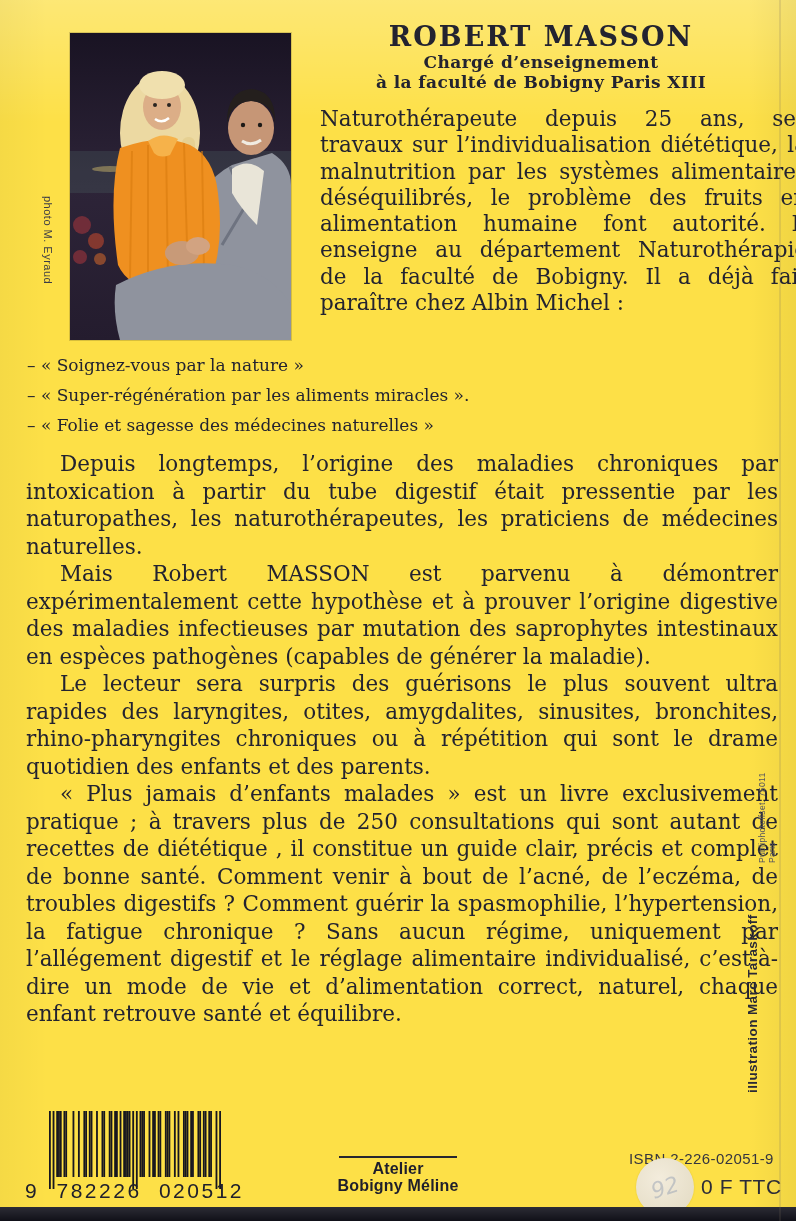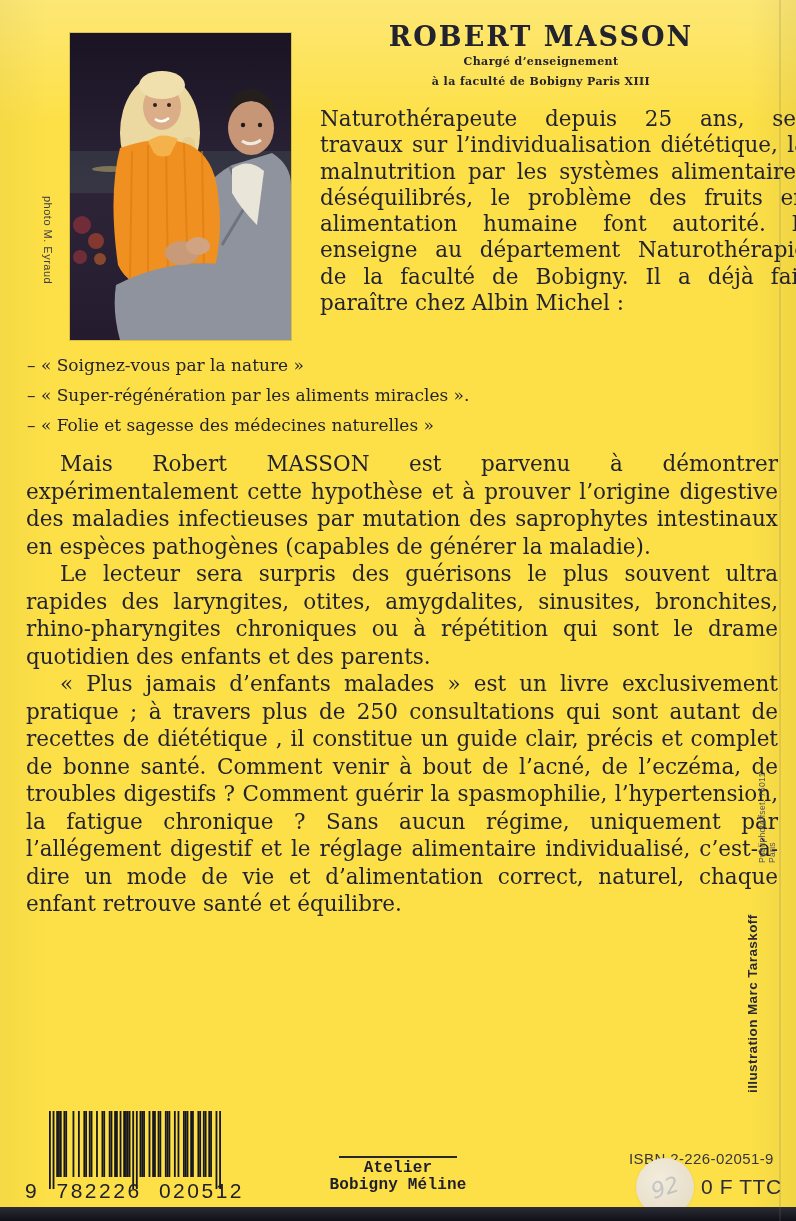--- a/index.html
+++ b/index.html
@@ -14,21 +14,21 @@
     background:
       linear-gradient(90deg, rgba(0,0,0,0.03), rgba(0,0,0,0) 6%, rgba(0,0,0,0) 94%, rgba(0,0,0,0.05)),
       linear-gradient(180deg, rgba(255,255,255,0.25), rgba(0,0,0,0) 10%);
   }
   .right-crease{position:absolute; left:779px; top:0; width:2px; height:1221px;
     background:rgba(120,110,95,0.18);}
 
   
   .header{position:absolute; left:300px; top:22px; width:482px; text-align:center;}
   .author{font-size:27px; font-weight:bold; letter-spacing:2px; line-height:30px;}
-  .subtitle{font-size:11px; font-weight:bold; line-height:20px; letter-spacing:.4px;}
+  .subtitle{font-size:17px; font-weight:bold; line-height:20px; letter-spacing:.4px;}
 
   
   .photo{position:absolute; left:70px; top:33px; width:221px; height:307px;
     box-shadow:0 0 0 1px rgba(0,0,0,0.15);}
   .photo svg{display:block;}
   .photo-credit{
     position:absolute; left:42px; top:196px; height:170px;
     writing-mode:vertical-rl;
     font-family:"Liberation Sans", sans-serif; font-size:11px; color:#3c3c46;
     letter-spacing:.5px;
@@ -63,21 +63,21 @@
   }
 
   
   .barcode{position:absolute; left:49px; top:1111px; width:172px; height:96px;}
   .barcode-digits{
     position:absolute; left:-24px; top:68px; width:230px;
     font-family:"Liberation Sans", sans-serif; font-size:21px; color:#20202c;
     letter-spacing:2.5px; word-spacing:9px; white-space:nowrap;
   }
   .publisher{position:absolute; left:318px; top:1156px; width:160px; text-align:center;
-    font-family:Liberation Mono, monospace; color:#1e1e2c;}
+    font-family:Liberation Sans, sans-serif; color:#1e1e2c;}
   .publisher-rule{width:118px; height:0; border-top:2px solid #26262f; margin:0 auto 2px auto;}
   .publisher-line{font-size:16px; line-height:17px; font-weight:600; letter-spacing:.2px;}
   .isbn{position:absolute; left:629px; top:1150px;
     font-family:"Liberation Sans", sans-serif; font-size:15px; color:#35353f;
     letter-spacing:.4px; white-space:nowrap;}
   .price{position:absolute; left:701px; top:1175px;
     font-family:"Liberation Sans", sans-serif; font-size:21px; color:#2c2c38;
     letter-spacing:.6px; white-space:nowrap;}
   .sticker{
     position:absolute; left:636px; top:1158px; width:58px; height:58px; border-radius:50%;
@@ -159,20 +159,21 @@
 
   <div class="intro">Naturothérapeute depuis 25 ans, ses travaux sur l’individualisation diététique, la malnutrition par les systèmes alimentaires déséquilibrés, le problème des fruits en alimentation humaine font autorité. Il enseigne au département Naturothérapie de la faculté de Bobigny. Il a déjà fait paraître chez Albin Michel :</div>
 
   <div class="books">
     <div>– « Soignez-vous par la nature »</div>
     <div>– « Super-régénération par les aliments miracles ».</div>
     <div>– « Folie et sagesse des médecines naturelles »</div>
   </div>
 
   <div class="body-text">
+    <p>Depuis longtemps, l’origine des maladies chroniques par intoxication à partir du tube digestif était pressentie par les naturopathes, les naturothérapeutes, les praticiens de médecines naturelles.</p>
     <p>Mais Robert MASSON est parvenu à démontrer expérimentalement cette hypothèse et à prouver l’origine digestive des maladies infectieuses par mutation des saprophytes intestinaux en espèces pathogènes (capables de générer la maladie).</p>
     <p>Le lecteur sera surpris des guérisons le plus souvent ultra rapides des laryngites, otites, amygdalites, sinusites, bronchites, rhino-pharyngites chroniques ou à répétition qui sont le drame quotidien des enfants et des parents.</p>
     <p>« Plus jamais d’enfants malades » est un livre exclusivement pratique ; à travers plus de 250 consultations qui sont autant de recettes de diététique , il constitue un guide clair, précis et complet de bonne santé. Comment venir à bout de l’acné, de l’eczéma, de troubles digestifs ? Comment guérir la spasmophilie, l’hypertension, la fatigue chronique ? Sans aucun régime, uniquement par l’allégement digestif et le réglage alimentaire individualisé, c’est-à-dire un mode de vie et d’alimentation correct, naturel, chaque enfant retrouve santé et équilibre.</p>
   </div>
 
   <div class="printer-credit v-up">Publiphotoffset. 75011 Paris</div>
   <div class="illustration-credit v-up">illustration Marc Taraskoff</div>
 
   <div class="barcode">
     <svg width="172" height="80" viewBox="0 0 172 80" id="barcode-svg">

